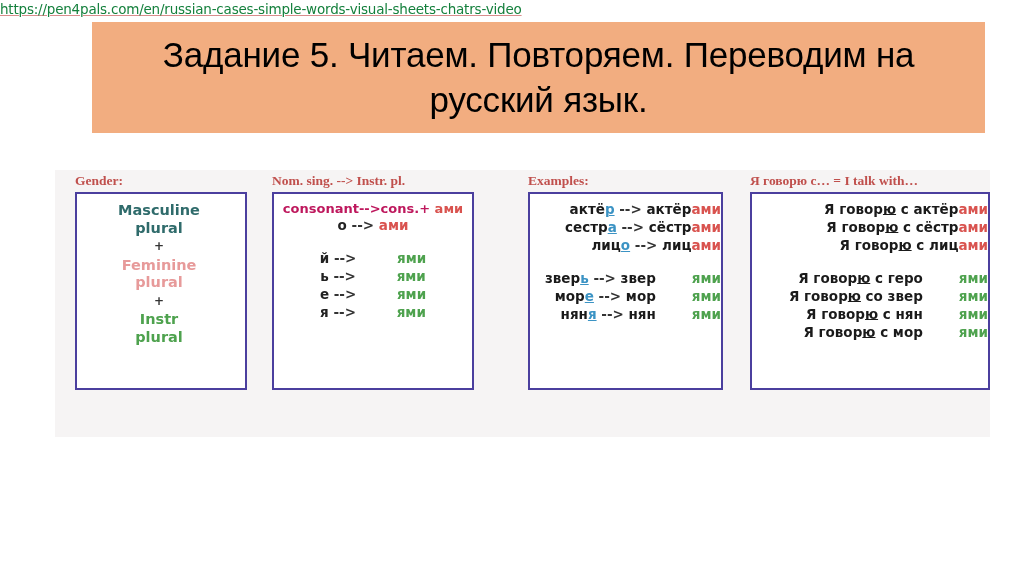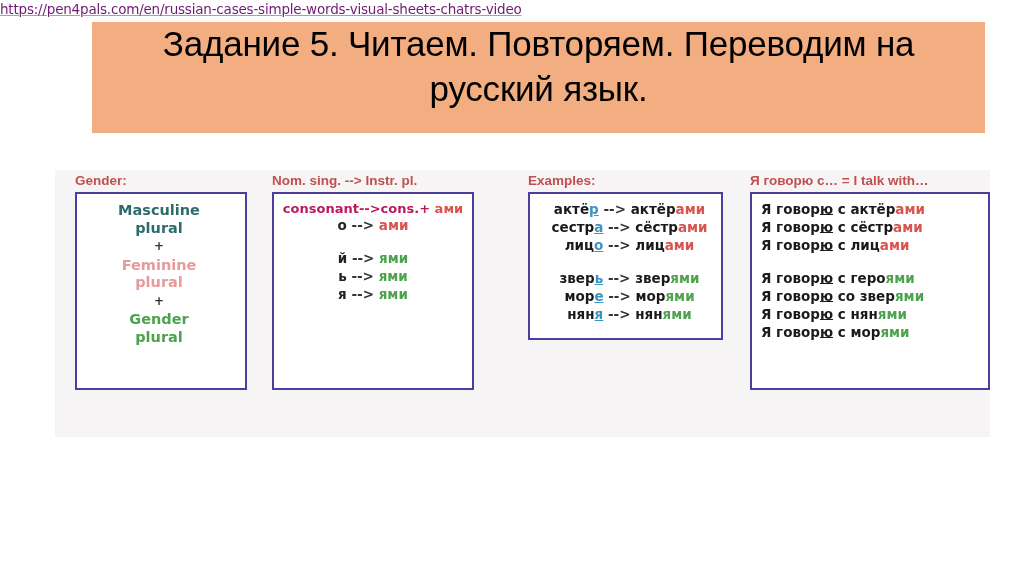--- a/index.html
+++ b/index.html
@@ -15,35 +15,35 @@
   
   .url-bar {
     position: absolute; left: 0; top: 0;
     width: 1024px; height: 18px;
     display: flex; align-items: center;
   }
   .url-text {
     font-family: "DejaVu Sans", sans-serif;
     font-size: 13.5px;
     letter-spacing: -0.2px;
-    color: #701a75;
+    color: #15803d;
     white-space: nowrap;
     text-decoration: underline;
     text-decoration-color: #d98c8c;
     text-decoration-thickness: 1px;
     text-underline-offset: 1px;
   }
 
   
   .title-banner {
     position: absolute;
     left: 92px; top: 22px;
     width: 893px; height: 111px;
     background: #f2ad80;
-    display: flex; align-items: flex-start; justify-content: center;
+    display: flex; align-items: center; justify-content: center;
     padding: 0 18px;
   }
   .title-text {
     font-family: "Liberation Sans", sans-serif;
     font-size: 35px;
     line-height: 1.28;
     font-weight: 400;
     color: #000000;
     text-align: center;
     letter-spacing: -0.2px;
@@ -55,21 +55,21 @@
     left: 55px; top: 170px;
     width: 935px; height: 267px;
     background: #f6f4f4;
   }
 
   .col {
     position: absolute;
     top: 0;
   }
   .col-head {
-    font-family: Liberation Sans, sans-serif;
+    font-family: Liberation Serif, serif;
     font-weight: 700;
     font-size: 13.5px;
     color: #c0504d;
     white-space: nowrap;
     height: 22px;
     line-height: 22px;
   }
   .col-box {
     border: 2px solid #4b3f9e;
     background: #ffffff;
@@ -78,45 +78,45 @@
   }
 
   
   .col-1 { left: 20px;  width: 172px; }
   .col-1 .col-box { height: 198px; padding: 8px 8px 0 4px; text-align: center; }
 
   .col-2 { left: 217px; width: 202px; }
   .col-2 .col-box { height: 198px; padding: 6px 6px 0 6px; text-align: center; }
 
   .col-3 { left: 473px; width: 195px; }
-  .col-3 .col-box { height: 148px; padding: 7px 0 0 8px; text-align: center; }
+  .col-3 .col-box { height: 198px; padding: 7px 0 0 8px; text-align: right; }
 
   .col-4 { left: 695px; width: 240px; }
-  .col-4 .col-box { height: 198px; padding: 7px 0 0 9px; text-align: left; }
+  .col-4 .col-box { height: 198px; padding: 7px 0 0 9px; text-align: right; }
 
   
   .gender-line { line-height: 1.22; font-weight: 700; font-size: 14.5px; }
   .g-masc   { color: #2f6b6b; }
   .g-fem    { color: #e79a9a; }
   .g-neut   { color: #4ea24e; }
   .g-plus   { color: #333333; font-weight: 700; font-size: 12px; line-height: 1.6; }
 
   
   .rule-row { line-height: 1.33; font-weight: 700; white-space: nowrap; }
   .rule-first { font-size: 13px; }
   .t-teal  { color: #be185d; }
   .t-dark  { color: #222222; }
   .spacer-row { height: 15px; }
 
   
   .ex-row { line-height: 1.33; font-weight: 700; white-space: nowrap; color: #1a1a1a; }
   .u { text-decoration: underline; text-decoration-thickness: 1px; text-underline-offset: 0px; }
   .blue-u { color: #3b93c4; text-decoration: underline; text-decoration-thickness: 1px; }
   .red-end { color: #d9534f; }
-  .green-end { color: #4ea24e; }
+  .green-end { color: #4ea24e; margin-left: 36px; }
   .arrow { color: #333333; }
 </style>
 </head>
 <body>
 
 <div id="page">
 
   <div class="url-bar">
     <span class="url-text">https://pen4pals.com/en/russian-cases-simple-words-visual-sheets-chatrs-video</span>
   </div>
@@ -129,33 +129,34 @@
 
     <div class="col col-1">
       <div class="col-head">Gender:</div>
       <div class="col-box" id="box-gender">
           <div class="gender-line g-masc">Masculine</div>
           <div class="gender-line g-masc">plural</div>
           <div class="gender-line g-plus">+</div>
           <div class="gender-line g-fem">Feminine</div>
           <div class="gender-line g-fem">plural</div>
           <div class="gender-line g-plus">+</div>
-          <div class="gender-line g-neut">Gender</div>
+          <div class="gender-line g-neut">Instr</div>
           <div class="gender-line g-neut">plural</div>
         </div>
     </div>
 
     <div class="col col-2">
       <div class="col-head">Nom. sing. --&gt; Instr. pl.</div>
       <div class="col-box" id="box-rules">
           <div class="rule-row rule-first"><span class="t-teal">consonant</span><span class="t-teal">--&gt;</span><span class="t-teal">cons.+ </span><span class="red-end">ами</span></div>
           <div class="rule-row"><span class="t-dark">о</span><span class="arrow"> --&gt; </span><span class="red-end">ами</span></div>
           <div class="spacer-row"></div>
           <div class="rule-row"><span class="t-dark">й</span><span class="arrow"> --&gt; </span><span class="green-end">ями</span></div>
           <div class="rule-row"><span class="t-dark">ь</span><span class="arrow"> --&gt; </span><span class="green-end">ями</span></div>
+          <div class="rule-row"><span class="t-dark">е</span><span class="arrow"> --&gt; </span><span class="green-end">ями</span></div>
           <div class="rule-row"><span class="t-dark">я</span><span class="arrow"> --&gt; </span><span class="green-end">ями</span></div>
         </div>
     </div>
 
     <div class="col col-3">
       <div class="col-head">Examples:</div>
       <div class="col-box" id="box-examples">
           <div class="ex-row"><span>актё</span><span class="blue-u">р</span><span class="arrow"> --&gt; </span><span>актёр</span><span class="red-end">ами</span></div>
           <div class="ex-row"><span>сестр</span><span class="blue-u">а</span><span class="arrow"> --&gt; </span><span>сёстр</span><span class="red-end">ами</span></div>
           <div class="ex-row"><span>лиц</span><span class="blue-u">о</span><span class="arrow"> --&gt; </span><span>лиц</span><span class="red-end">ами</span></div>

